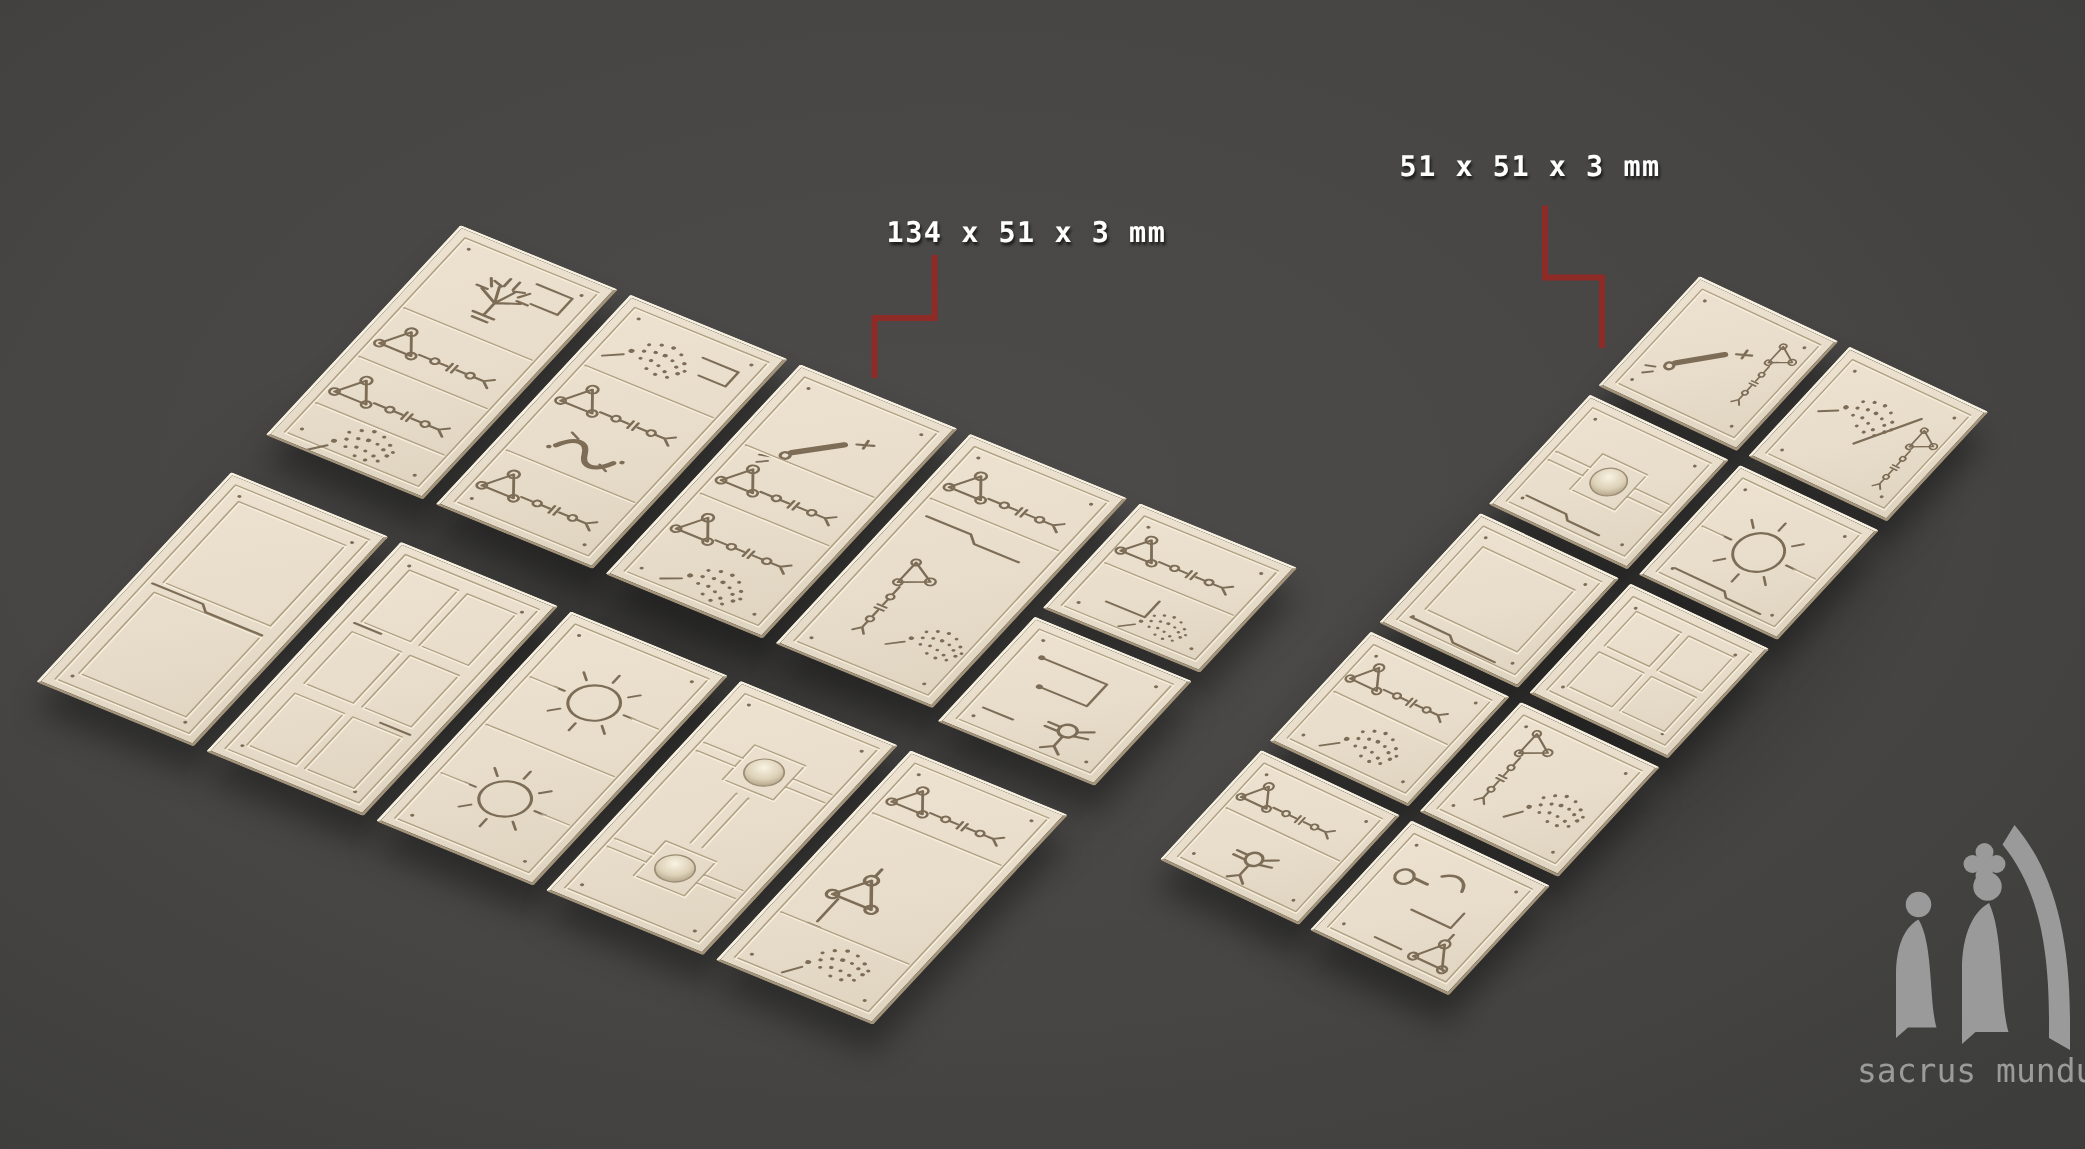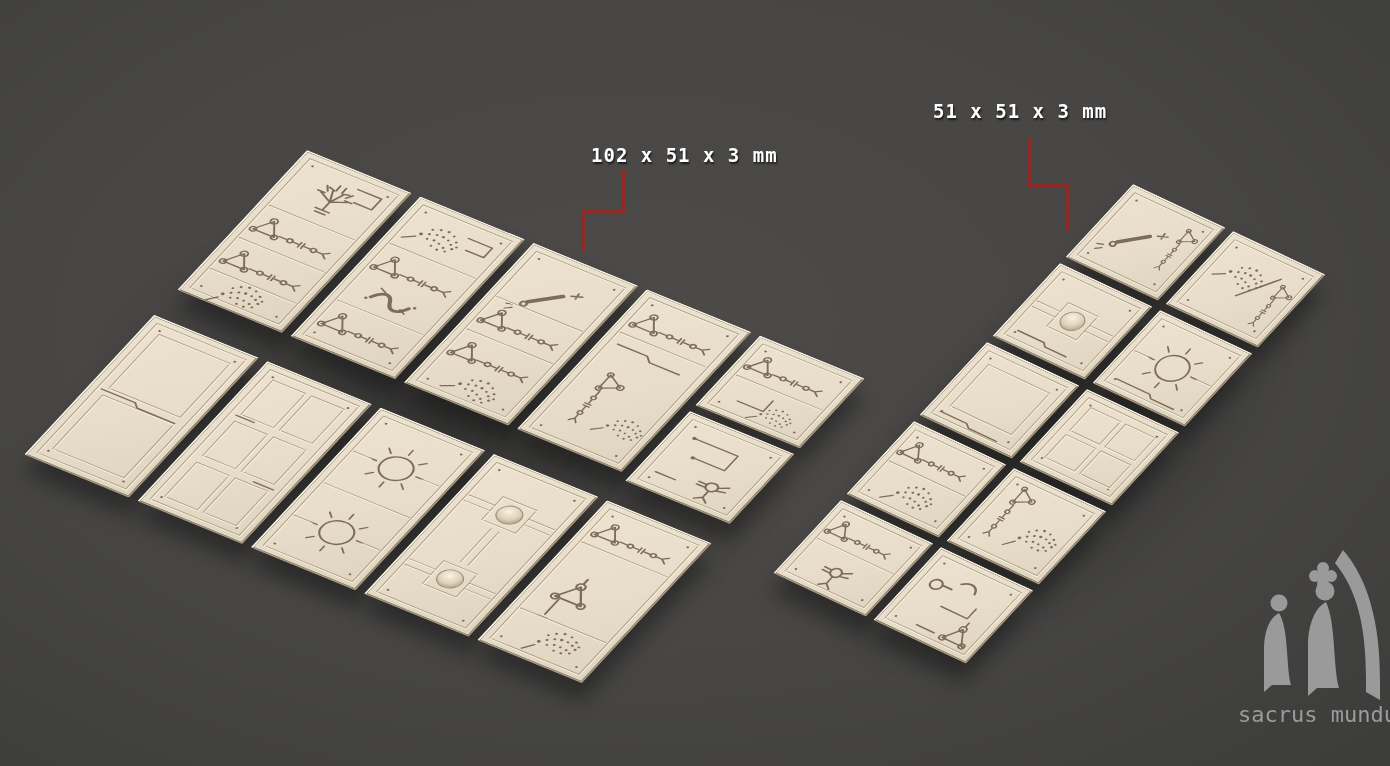--- a/index.html
+++ b/index.html
@@ -797,21 +797,21 @@
         </svg>
       </div>
     </div>
   </div>
 
 <svg id="leaders" width="1390" height="766" viewBox="0 0 1390 766">
     <polyline points="623,170 623,212 583,212 583,252" fill="none" stroke="#8e2b26" stroke-width="4"></polyline>
     <polyline points="1030,137 1030,185 1068,185 1068,232" fill="none" stroke="#8e2b26" stroke-width="4"></polyline>
   </svg>
 
-<div class="dim-label" style="left:591px;top:144px;">102 x 51 x 3 mm</div>
+<div class="dim-label" style="left:591px;top:144px;">134 x 51 x 3 mm</div>
 
 <div class="dim-label" style="left:933px;top:100px;">51 x 51 x 3 mm</div>
 
 <div id="logo">
   <svg width="150" height="158" viewBox="0 0 150 158">
     <g fill="#9a9a9a">
       <path d="M104,4 C129,33 141,76 141,134 L141,154 L127,146 L127,134 C127,80 118,44 96,17 Z"></path>
       <g transform="translate(84,30)">
         <circle cx="0" cy="-8" r="6"></circle>
           <circle cx="8" cy="0" r="6"></circle>

